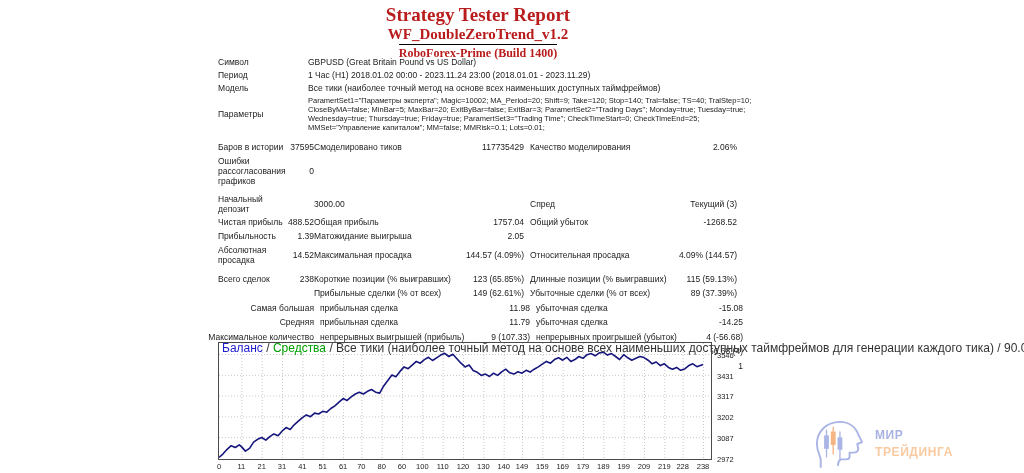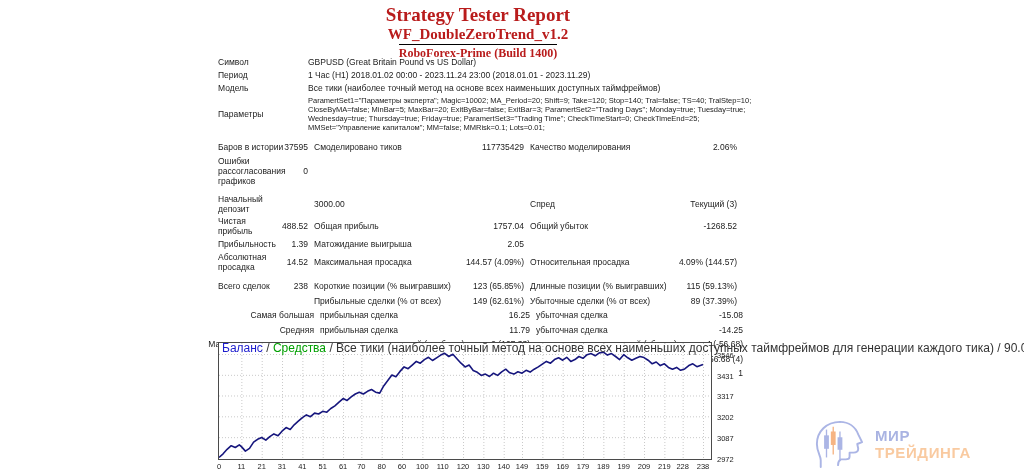--- a/index.html
+++ b/index.html
@@ -20,34 +20,34 @@
   .irow{display:flex;margin-bottom:3px;line-height:10px;align-items:center;}
   .irow .lbl{width:90px;flex:none;color:#222;}
   .irow .val{flex:1;}
   .irow .val.small{font-size:7.5px;line-height:9px;}
   
   #stats{position:absolute;left:218px;top:140px;width:520px;font-size:8.5px;}
   .srow{display:flex;align-items:center;min-height:12.5px;padding:1px 0;line-height:10px;}
   .cAB{width:96px;flex:none;display:flex;justify-content:space-between;align-items:center;}
   .cAB.rt{justify-content:flex-end;text-align:left;white-space:nowrap;padding-right:6px;}
   .cAB .abl{max-width:68px;overflow-wrap:break-word;}
-  .cAB .abv{text-align:left;padding-right:6px;}
+  .cAB .abv{text-align:left;}
   .cD{width:140px;flex:none;white-space:nowrap;}
   .cE{width:70px;flex:none;text-align:right;white-space:nowrap;}
   .cG{width:132px;flex:none;padding-left:6px;white-space:nowrap;}
   .cH{width:75px;flex:none;text-align:right;white-space:nowrap;}
   
   #chart{position:absolute;left:218px;top:342px;width:540px;height:131px;font-size:7.5px;}
   #chartbox{position:absolute;left:0;top:0;width:492px;height:116px;border:1px solid #4a4a4a;background:#fff;}
   #legend{position:absolute;left:3px;top:1px;white-space:nowrap;font-size:12px;line-height:9px;z-index:3;}
   .ylab{position:absolute;left:499px;width:36px;text-align:left;color:#222;}
   .xlab{position:absolute;top:120px;width:22px;text-align:center;color:#222;}
   
   #logo{position:absolute;left:810px;top:419px;display:flex;align-items:center;}
-  .brand{font-weight:bold;font-size:15px;line-height:17px;letter-spacing:0.6px;margin-left:7px;}
+  .brand{font-weight:bold;font-size:12px;line-height:17px;letter-spacing:0.6px;margin-left:7px;}
 </style>
 </head>
 <body>
 
 <div class="hdr">
   <div class="t1">Strategy Tester Report</div>
   <div class="t2">WF_DoubleZeroTrend_v1.2</div>
   <div><span class="t3">RoboForex-Prime (Build 1400)</span></div>
 </div>
 
@@ -158,21 +158,21 @@
       <div class="cD">Прибыльные сделки (% от всех)</div>
       <div class="cE">149 (62.61%)</div>
       <div class="cG">Убыточные сделки (% от всех)</div>
       <div class="cH">89 (37.39%)</div>
     </div>
     <div class="srow">
       <div class="cAB rt">
         <span>Самая большая</span>
       </div>
       <div class="cD">прибыльная сделка</div>
-      <div class="cE">16.25</div>
+      <div class="cE">11.98</div>
       <div class="cG">убыточная сделка</div>
       <div class="cH">-15.08</div>
     </div>
     <div class="srow">
       <div class="cAB rt">
         <span>Средняя</span>
       </div>
       <div class="cD">прибыльная сделка</div>
       <div class="cE">11.79</div>
       <div class="cG">убыточная сделка</div>

